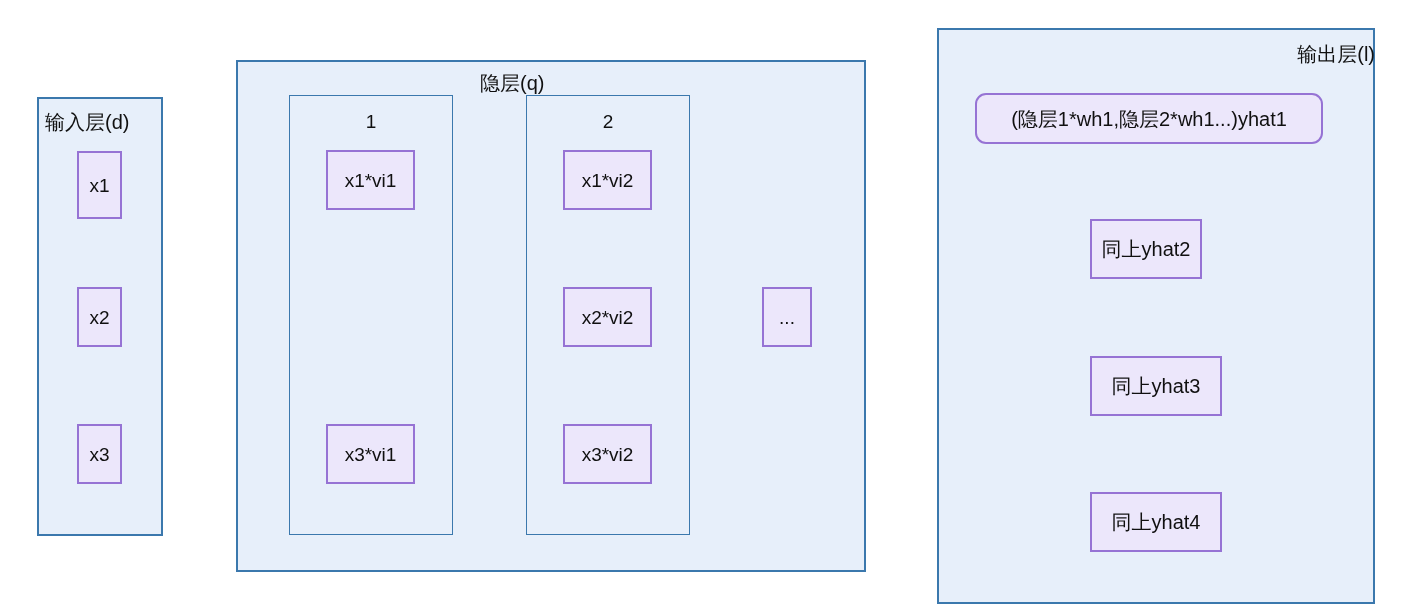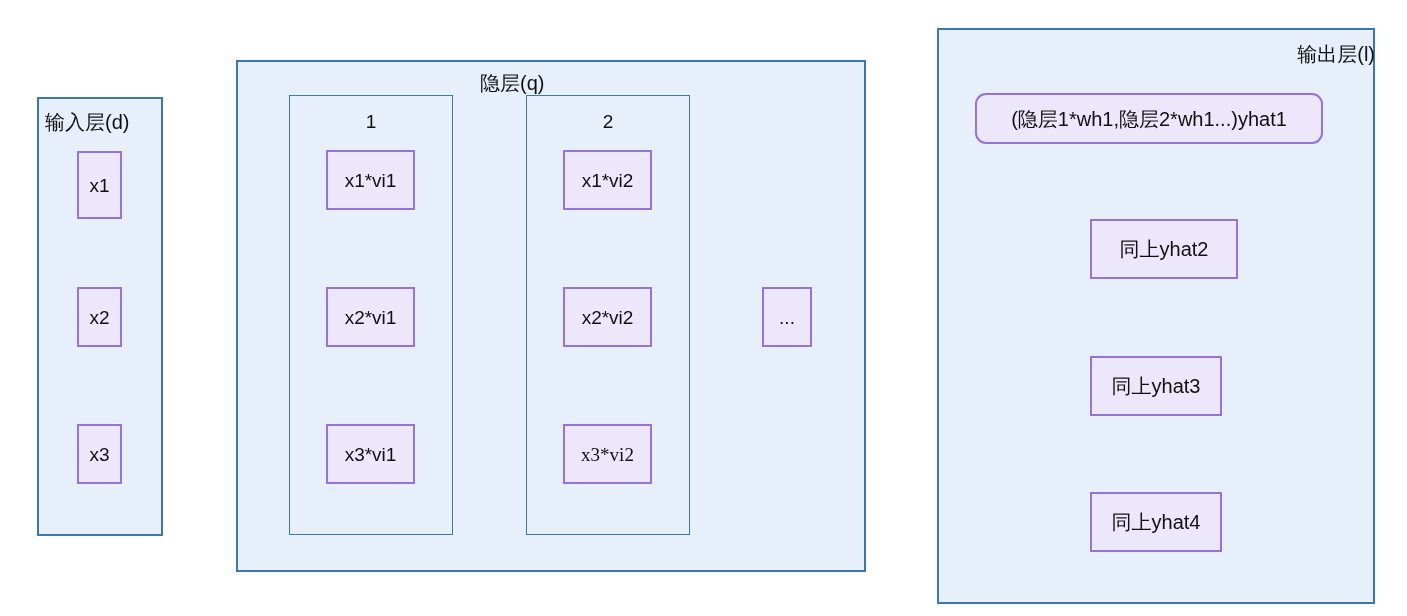--- a/index.html
+++ b/index.html
@@ -102,39 +102,38 @@
   <div class="node" style="left:77px; top:151px; width:45px; height:68px;">x1</div>
   <div class="node" style="left:77px; top:287px; width:45px; height:60px;">x2</div>
   <div class="node" style="left:77px; top:424px; width:45px; height:60px;">x3</div>
 
   <div class="layer-box" style="left:236px; top:60px; width:630px; height:512px;"></div>
 
   <div class="group-box" style="left:289px; top:95px; width:164px; height:440px;"></div>
   <div class="group-label" style="left:289px; top:112px; width:164px;">1</div>
 
   <div class="node" style="left:326px; top:150px; width:89px; height:60px;">x1*vi1</div>
-  <div class="node" style="left:326px; top:287px; width:89px; height:60px;">x2*vi1</div>
   <div class="node" style="left:326px; top:424px; width:89px; height:60px;">x3*vi1</div>
 
   <div class="group-box" style="left:526px; top:95px; width:164px; height:440px;"></div>
   <div class="group-label" style="left:526px; top:112px; width:164px;">2</div>
 
   <div class="node" style="left:563px; top:150px; width:89px; height:60px;">x1*vi2</div>
   <div class="node" style="left:563px; top:287px; width:89px; height:60px;">x2*vi2</div>
-  <div class="node" style="left:563px; top:424px; width:89px; height:60px;font-family:Liberation Serif, serif;">x3*vi2</div>
+  <div class="node" style="left:563px; top:424px; width:89px; height:60px;">x3*vi2</div>
 
   <div class="node" style="left:762px; top:287px; width:50px; height:60px;">...</div>
 
   <div class="title center title-overlay" style="left:478px; top:73px;">隐层(q)</div>
 
   <div class="layer-box" style="left:937px; top:28px; width:438px; height:576px;"></div>
 
   <div class="title center" style="left:937px; top:44px; width:438px;">输出层(l)</div>
 
   <div class="node rounded big-text" style="left:975px; top:93px; width:348px; height:51px;">(隐层1*wh1,隐层2*wh1...)yhat1</div>
 
-  <div class="node big-text" style="left:1090px; top:219px; width:148px; height:60px;">同上yhat2</div>
+  <div class="node big-text" style="left:1090px; top:219px; width:112px; height:60px;">同上yhat2</div>
 
   <div class="node big-text" style="left:1090px; top:356px; width:132px; height:60px;">同上yhat3</div>
 
   <div class="node big-text" style="left:1090px; top:492px; width:132px; height:60px;">同上yhat4</div>
 
 </div>
 
 </body></html>

